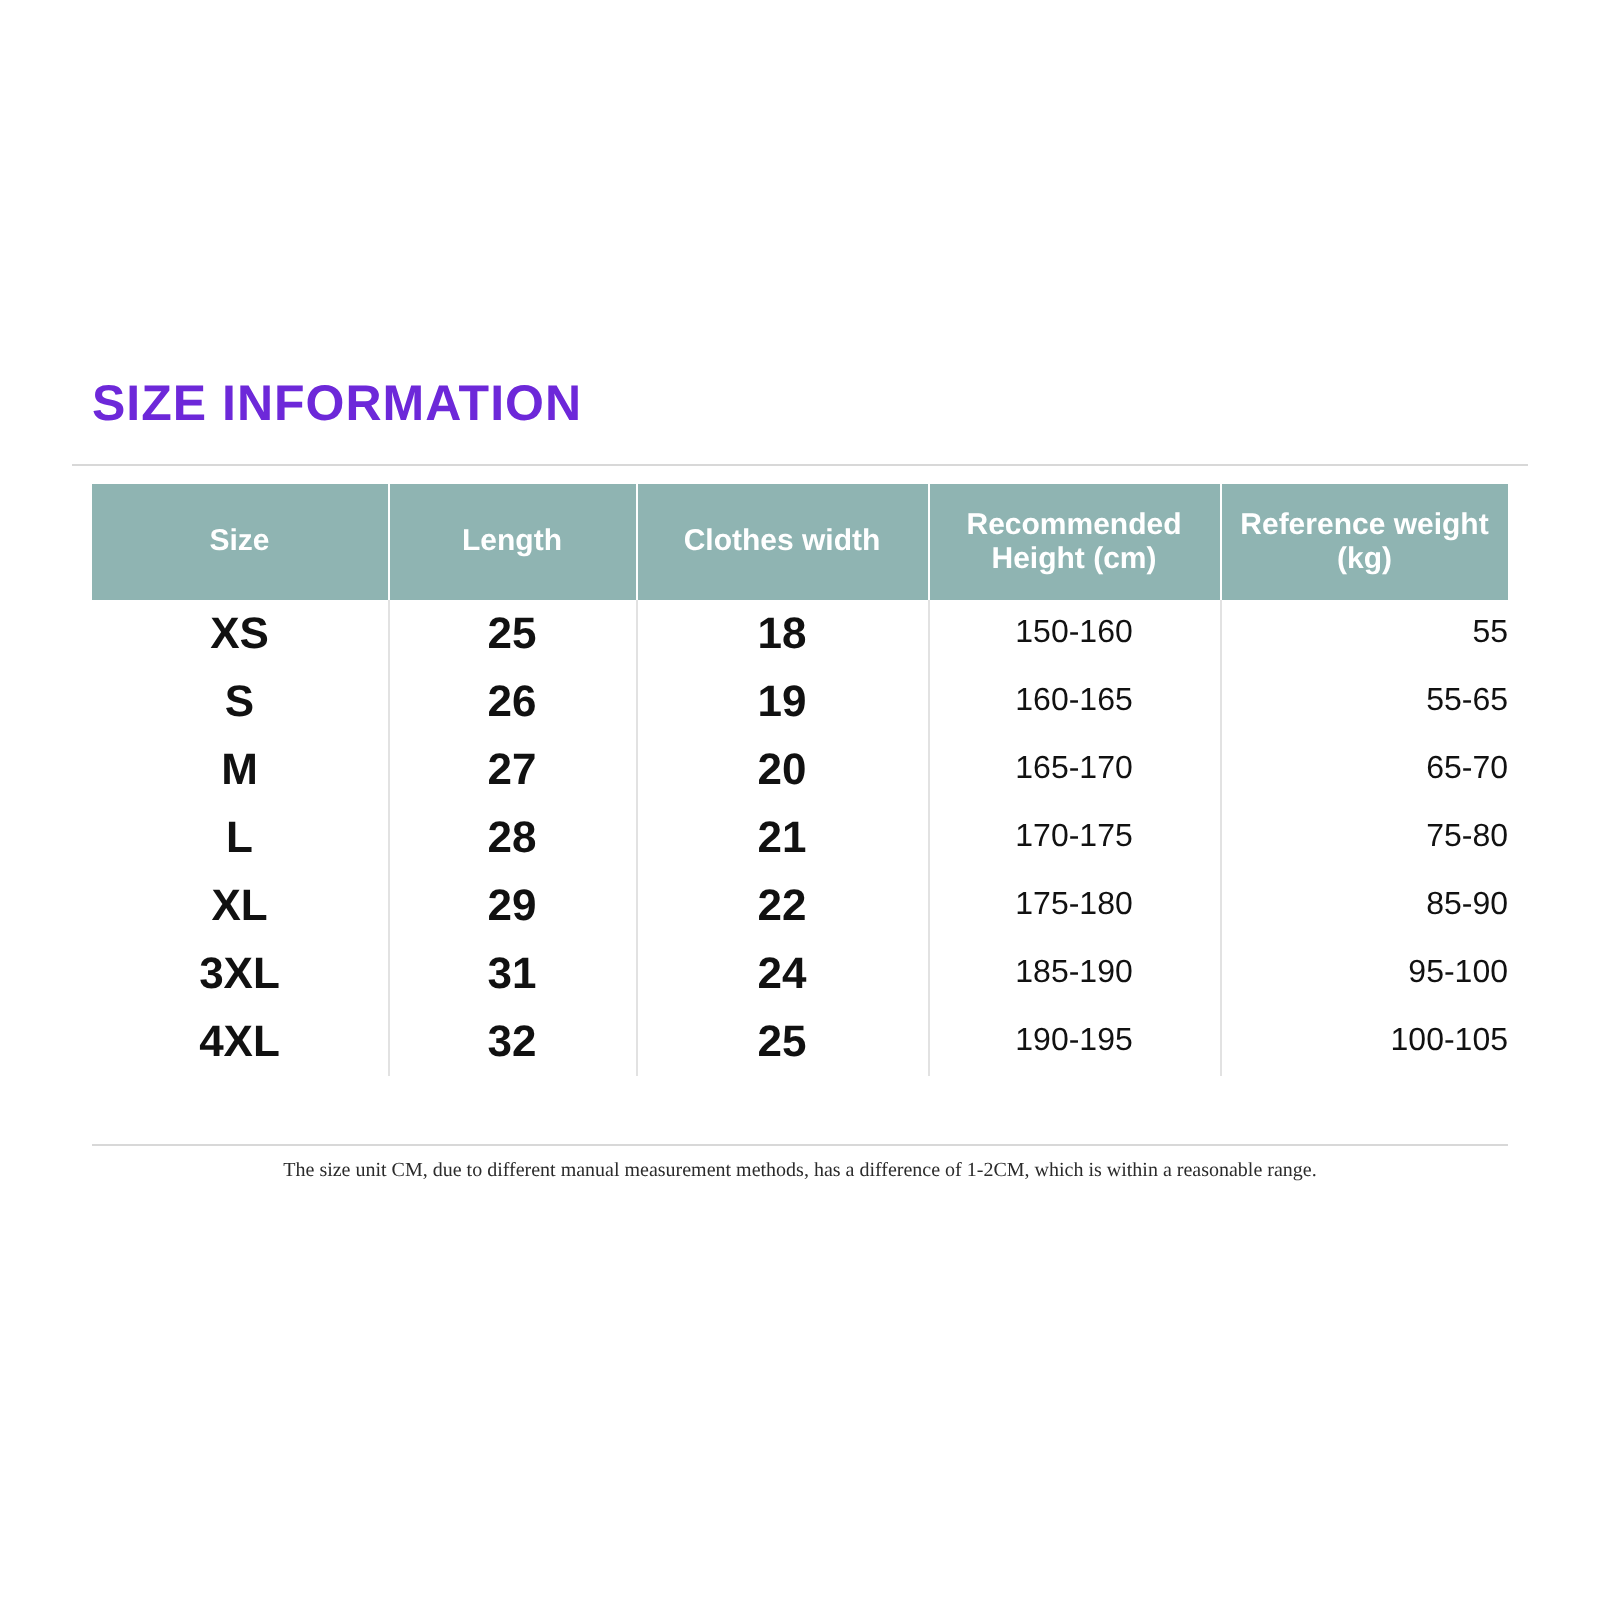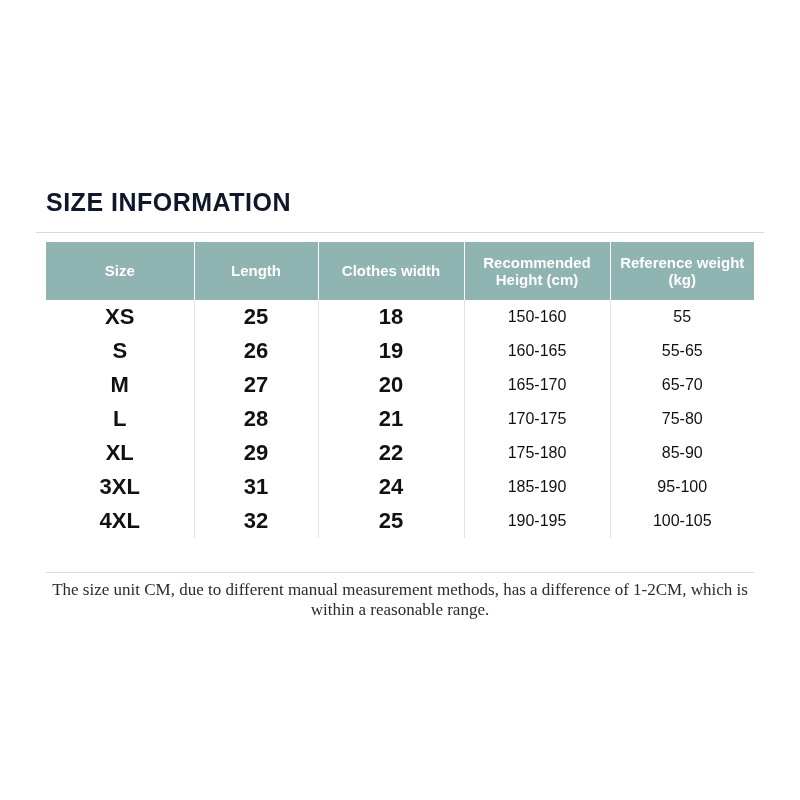--- a/index.html
+++ b/index.html
@@ -27,21 +27,21 @@
     height: 440px;
     background: #ffffff;
   }
   .title {
     position: absolute;
     left: 10px;
     top: 12px;
     font-size: 25px;
     font-weight: bold;
     letter-spacing: 0.5px;
-    color: #0f172a;
+    color: #6d28d9;
     font-family: "Liberation Sans", sans-serif;
   }
   .title-rule {
     position: absolute;
     left: 0px;
     top: 56px;
     width: 728px;
     height: 1px;
     background: #d8d8d8;
   }
@@ -72,20 +72,21 @@
     text-align: center;
     font-size: 16px;
     color: #111111;
     height: 34px;
     vertical-align: middle;
     border-right: 1px solid #e2e2e2;
     padding: 0;
   }
   table.size-table td:last-child {
     border-right: none;
+    text-align: right;
   }
   table.size-table td.b {
     font-weight: bold;
     font-size: 22px;
   }
   table.size-table td.reg {
     font-weight: normal;
     font-size: 16px;
   }
   col.c1 { width: 148px; }
@@ -100,21 +101,21 @@
     width: 708px;
     height: 1px;
     background: #d8d8d8;
   }
   .footnote {
     position: absolute;
     left: 10px;
     top: 404px;
     width: 708px;
     text-align: center;
-    font-size: 17px;
+    font-size: 10px;
     color: #2b2b2b;
     font-family: "Liberation Serif", serif;
   }
 </style>
 </head>
 <body>
 
 <div class="page">
   <div class="card">
 

